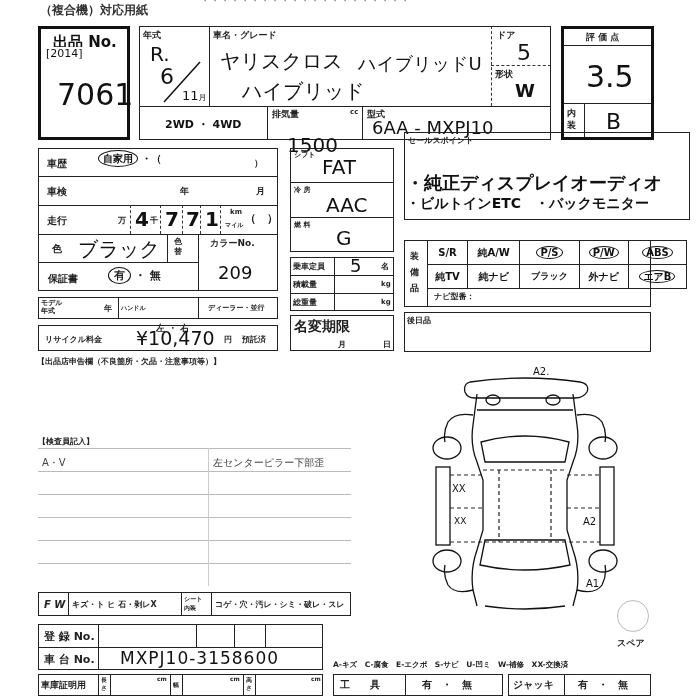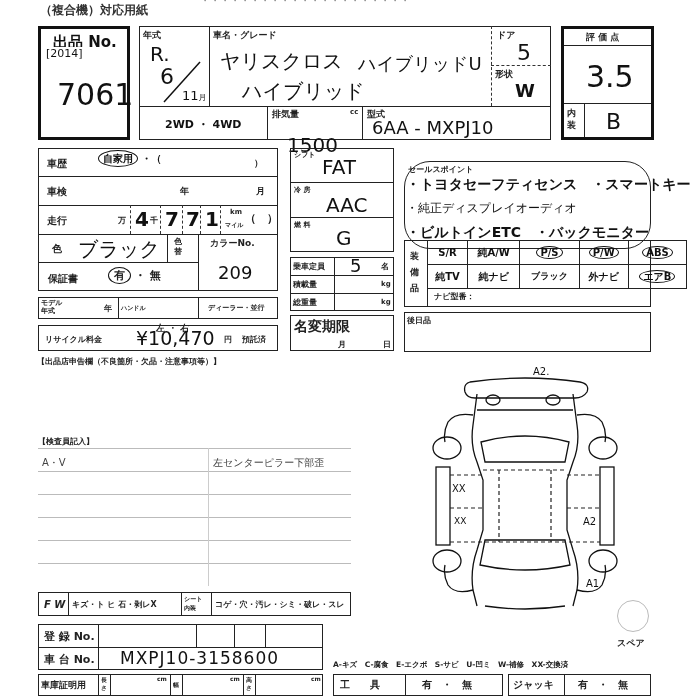--- a/index.html
+++ b/index.html
@@ -159,24 +159,23 @@
 <div class="abs lbl" style="left:293px;top:279px;font-size:8px;">積載量</div>
 <div class="abs lbl" style="left:381px;top:280px;font-size:7px;">kg</div>
 <div class="abs lbl" style="left:293px;top:297px;font-size:8px;">総重量</div>
 <div class="abs lbl" style="left:381px;top:298px;font-size:7px;">kg</div>
 
 <div class="box" style="left:290px;top:315px;width:104px;height:36px;"></div>
 <div class="abs lbl" style="left:294px;top:318px;font-size:14px;">名変期限</div>
 <div class="abs lbl" style="left:338px;top:339px;font-size:8px;">月</div>
 <div class="abs lbl" style="left:383px;top:339px;font-size:8px;">日</div>
 
-<div class="box" style="left:404px;top:161px;width:247px;height:88px;border-radius:26px;">
+<div class="box" style="left:404px;top:132px;width:286px;height:88px;">
   <div class="abs lbl" style="left:3px;top:2px;font-size:8px;">セールスポイント</div>
-  <div class="abs hand" style="left:1px;top:14px;font-size:14px;font-weight:bold;white-space:nowrap;">・トヨタセーフティセンス　・スマートキー</div>
-  <div class="abs hand" style="left:1px;top:38px;font-size:12px;font-weight:normal;white-space:nowrap;">・純正ディスプレイオーディオ</div>
+  <div class="abs hand" style="left:1px;top:38px;font-size:18px;font-weight:bold;white-space:nowrap;">・純正ディスプレイオーディオ</div>
   <div class="abs hand" style="left:1px;top:62px;font-size:14px;font-weight:bold;white-space:nowrap;">・ビルトインETC　・バックモニター</div>
 </div>
 
 <div class="box" style="left:404px;top:240px;width:247px;height:67px;"></div>
 <div class="vline" style="left:427px;top:240px;height:67px;"></div>
 <div class="abs lbl" style="left:410px;top:248px;width:10px;font-size:9px;line-height:16px;">装備品</div>
 <table class="eq" style="left:427px;top:240px;width:260px;">
   <tbody>
       <tr>
     <td><span>S/R</span></td>

